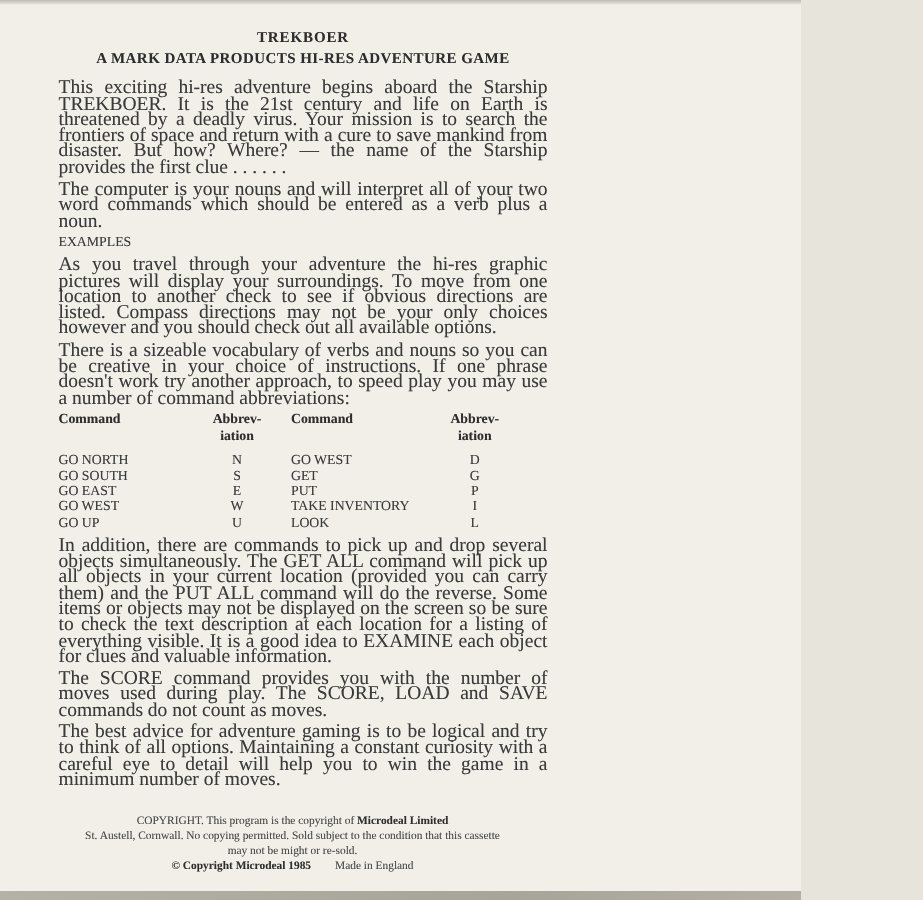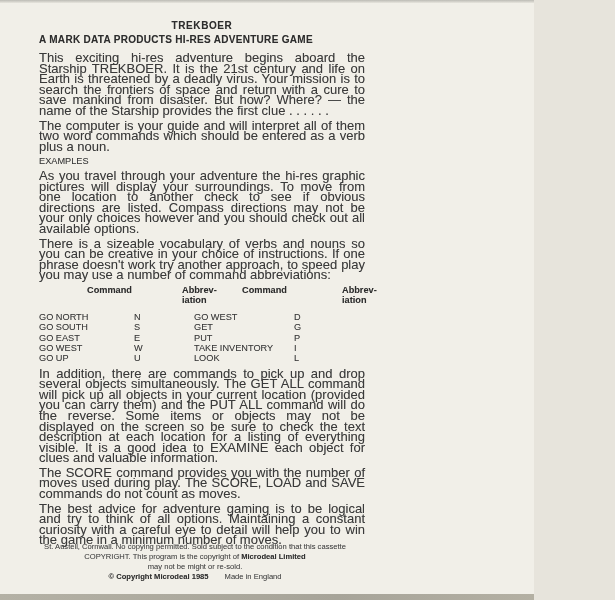--- a/index.html
+++ b/index.html
@@ -2,21 +2,21 @@
 <html><head>
 <meta charset="utf-8">
 <style>
   html, body { margin: 0; padding: 0; background: #e7e4dc; }
   .sheet {
     position: relative;
     width: 534px;
     height: 600px;
     background: #f1efe8;
     overflow: hidden;
-    font-family: Liberation Sans, sans-serif;
+    font-family: Liberation Serif, serif;
     color: #3a3a3a;
   }
   
   .right-panel {
     position: absolute; left: 541px; top: 0; width: 74px; height: 600px;
     background: #f3f0e3;
   }
   .fold-line {
     position: absolute; left: 540px; top: 0; width: 1px; height: 600px;
     background: rgba(130,120,95,0.15);
@@ -42,42 +42,42 @@
   
   .main-col {
     position: absolute; left: 39px; top: 20px; width: 326px;
     text-shadow: 0 0 0.4px rgba(70,70,70,0.35);
   }
   .title {
     text-align: center; font-size: 10px; font-weight: bold;
     letter-spacing: 0.6px; color: #2d2d2d; margin: 0 0 3px 0;
   }
   .subtitle {
-    text-align: left; font-size: 10px; font-weight: bold;
+    text-align: center; font-size: 10px; font-weight: bold;
     letter-spacing: 0.3px; color: #2d2d2d; margin: 0 0 8px 0;
   }
   .para {
     font-size: 13px; line-height: 10.6px; text-align: justify;
     margin: 0 0 4px 0;
   }
   .examples { display: flex; margin: 0 0 4px 0; font-size: 9.2px; line-height: 10.6px; }
   .examples-label { width: 81px; flex: none; }
   .examples-lines { flex: 1; }
 
   .cmd-table {
     display: grid;
     grid-template-columns: 95px 48px 112px 45px;
     font-size: 9.2px; line-height: 10.3px;
     margin: 3px 0 5px 0;
   }
   .cmd-table .th {
     font-weight: bold; color: #2d2d2d;
-    white-space: pre-line; padding-bottom: 6px; line-height: 10.6px; margin-left: 48px;
+    white-space: pre-line; padding-bottom: 6px; line-height: 10.6px;
   }
-  .cmd-table .center { text-align: left; }
+  .cmd-table .center { text-align: center; }
   .cmd-table .col3pad { padding-left: 12px; }
 
   .footer {
     position: absolute; left: 25px; top: 542px; width: 340px;
     text-align: center; font-size: 7.6px; line-height: 10px; color: #474747;
     text-shadow: 0 0 0.3px rgba(70,70,70,0.3);
   }
   .footer b { color: #2e2e2e; }
   .footer .gap { display: inline-block; width: 16px; }
 </style>
@@ -92,21 +92,21 @@
   <div class="edge-top"></div>
   <div class="edge-bottom"></div>
   <div class="artifact-dot"></div>
 
   <div class="main-col">
 
     <div class="title">TREKBOER</div>
     <div class="subtitle">A MARK DATA PRODUCTS HI-RES ADVENTURE GAME</div>
 
     <p class="para">This exciting hi-res adventure begins aboard the Starship TREKBOER. It is the 21st century and life on Earth is threatened by a deadly virus. Your mission is to search the frontiers of space and return with a cure to save mankind from disaster. But how? Where? — the name of the Starship provides the first clue . . . . . .</p>
-    <p class="para">The computer is your guide and will interpret all of them two word commands which should be entered as a verb plus a noun.</p>
+    <p class="para">The computer is your nouns and will interpret all of your two word commands which should be entered as a verb plus a noun.</p>
 
     <div class="examples">
       <div class="examples-label">EXAMPLES</div>
     </div>
 
     <p class="para">As you travel through your adventure the hi-res graphic pictures will display your surroundings. To move from one location to another check to see if obvious directions are listed. Compass directions may not be your only choices however and you should check out all available options.</p>
     <p class="para">There is a sizeable vocabulary of verbs and nouns so you can be creative in your choice of instructions. If one phrase doesn't work try another approach, to speed play you may use a number of command abbreviations:</p>
 
     <div class="cmd-table">
       <div class="th">Command</div>
@@ -142,23 +142,23 @@
       <div class="td center">L</div>
     </div>
 
     <p class="para">In addition, there are commands to pick up and drop several objects simultaneously. The GET ALL command will pick up all objects in your current location (provided you can carry them) and the PUT ALL command will do the reverse. Some items or objects may not be displayed on the screen so be sure to check the text description at each location for a listing of everything visible. It is a good idea to EXAMINE each object for clues and valuable information.</p>
     <p class="para">The SCORE command provides you with the number of moves used during play. The SCORE, LOAD and SAVE commands do not count as moves.</p>
     <p class="para">The best advice for adventure gaming is to be logical and try to think of all options. Maintaining a constant curiosity with a careful eye to detail will help you to win the game in a minimum number of moves.</p>
 
   </div>
 
   <div class="footer">
-    <div>St. Austell, Cornwall. No copying permitted. Sold subject to the condition that this cassette</div>
     <div>
       <span>COPYRIGHT. This program is the copyright of </span><b>Microdeal Limited</b>
     </div>
+    <div>St. Austell, Cornwall. No copying permitted. Sold subject to the condition that this cassette</div>
     <div>may not be might or re-sold.</div>
     <div>
       <b>© Copyright Microdeal 1985</b><span class="gap"></span><span>Made in England</span>
     </div>
   </div>
 
 </div>
 
 </body></html>

